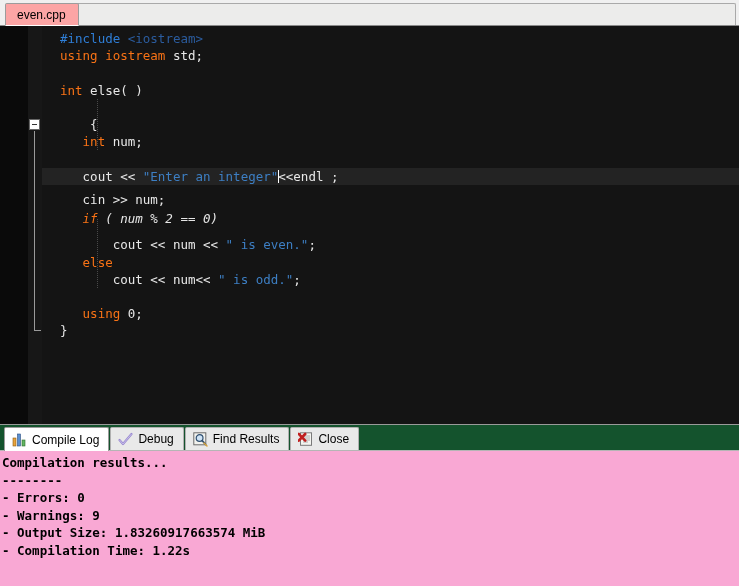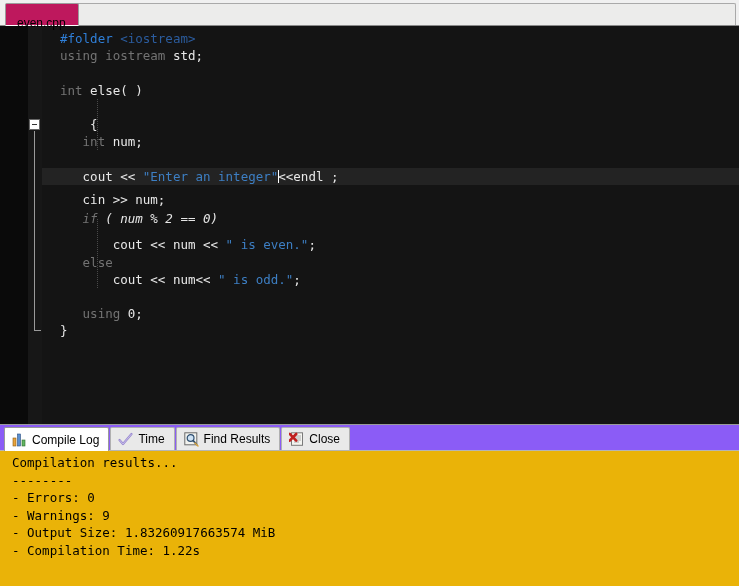--- a/index.html
+++ b/index.html
@@ -19,24 +19,24 @@
     background: #f0f0f0;
     position: relative;
     display: flex;
     align-items: flex-end;
     padding-left: 5px;
     border-bottom: 1px solid #8a8a8a;
   }
   .ftab {
     height: 23px;
     line-height: 22px;
-    padding: 8px 12px 0 11px;
+    padding: 0 12px 0 11px;
     font-size: 12px;
     color: #000;
-    background: #be185d;
+    background: #fca5a5;
     border: 1px solid #9c9c9c;
     border-bottom: 1px solid #ffffff;
     border-radius: 2px 2px 0 0;
     position: relative;
     z-index: 3;
     margin-bottom: -1px;
     white-space: nowrap;
   }
   .tabrest {
     position: absolute;
@@ -91,21 +91,21 @@
     position: absolute;
     left: 0; right: 0;
     height: 17.2px; line-height: 17.2px;
     padding-left: 18px;
     color: #e6e6e6;
     white-space: pre;
   }
   .codeline.current { background: #232323; }
 
   
-  .kw  { color: #737373; }
+  .kw  { color: #f97316; }
   .pre { color: #2f7fd8; }
   .inc { color: #2b5c9e; }
   .str { color: #3d7fc4; }
   .pl  { color: #e8e8e8; }
 
   
   .foldbox {
     position: absolute;
     width: 11px; height: 11px;
     background: #ffffff;
@@ -155,21 +155,21 @@
     background: #f0f0f0;
     display: flex;
     flex-direction: column;
     border-top: 1px solid #9a9a9a;
   }
   .btabs {
     height: 26px;
     display: flex;
     align-items: stretch;
     padding: 2px 0 16px 4px;
-    background: #8b5cf6;
+    background: #14532d;
     border-bottom: 1px solid #b5b5b5;
     position: relative;
   }
   .btab {
     display: flex;
     align-items: center;
     gap: 5px;
     padding: 0 9px 0 7px;
     font-size: 12px;
     color: #000;
@@ -183,23 +183,24 @@
   }
   .btab.active {
     background: #ffffff;
     border-color: #9a9a9a;
     height: 24px;
     margin-bottom: -1px;
   }
   .btab .ico { width: 15px; height: 15px; display:block; flex: 0 0 15px; }
   .logpane {
     flex: 1 1 auto;
-    background: #eab308;
+    background: #f9a8d4;
     overflow: hidden;
-    padding: 3px 2px 0 10px;
+    padding: 3px 2px 0 0;
+    font-weight: bold;
   }
   .logline {
     font-family: "DejaVu Sans Mono", "Liberation Mono", monospace;
     font-size: 12.5px;
     line-height: 17.6px;
     color: #000;
     white-space: pre;
     padding-left: 2px;
   }
 </style>
@@ -212,21 +213,21 @@
     <div class="tabrest"></div>
     <div class="ftab">
       <span>even.cpp</span>
     </div>
   </div>
 
   <div class="editor">
     <div class="gutter"></div>
     <div class="foldcol"></div>
     <div class="codearea" id="codearea">
-        <div class="codeline" style="top: 4px; position: absolute;"><span class="pre">#folder</span> <span class="inc">&lt;iostream&gt;</span></div>
+        <div class="codeline" style="top: 4px; position: absolute;"><span class="pre">#include</span> <span class="inc">&lt;iostream&gt;</span></div>
         <div class="codeline" style="top: 21.2px; position: absolute;"><span class="kw">using</span> <span class="kw">iostream</span> <span class="pl">std</span>;</div>
         <div class="codeline" style="top: 38.4px; position: absolute;"></div>
         <div class="codeline" style="top: 55.6px; position: absolute;"><span class="kw">int</span> <span class="pl">else</span>( )</div>
         <div class="codeline" style="top: 72.8px; position: absolute;"></div>
         <div class="codeline" style="top: 90px; position: absolute;">    {</div>
         <div class="codeline" style="top: 107.2px; position: absolute;">   <span class="kw">int</span> <span class="pl">num</span>;</div>
         <div class="codeline" style="top: 124.4px; position: absolute;"></div>
         <div class="codeline current" style="top: 141.6px; position: absolute;">   <span class="pl">cout</span> &lt;&lt; <span class="str">"Enter an integer"</span><span class="caret"></span>&lt;&lt;<span class="pl">endl</span> ;</div>
         <div class="codeline" style="top: 165px; position: absolute;">   <span class="pl">cin</span> &gt;&gt; <span class="pl">num</span>;</div>
         <div class="codeline" style="top: 176px; position: absolute;"></div>
@@ -281,21 +282,21 @@
           </span>
           <span>Compile Log</span>
         </div>
         <div class="btab">
           <span style="display: flex;">
             <svg class="ico" viewBox="0 0 15 15">
               <path d="M1.5 8 L5 12 L13.5 2" fill="none" stroke="#9a8ad0" stroke-width="2.2" stroke-linecap="round" stroke-linejoin="round"></path>
               <path d="M1.5 8 L5 12 L13.5 2" fill="none" stroke="#cfc6ef" stroke-width="0.8"></path>
             </svg>
           </span>
-          <span>Time</span>
+          <span>Debug</span>
         </div>
         <div class="btab">
           <span style="display: flex;">
             <svg class="ico" viewBox="0 0 15 15">
               <rect x="0.8" y="0.8" width="12" height="12" fill="#f2f2ee" stroke="#6b6b6b" stroke-width="1"></rect>
               <circle cx="6.6" cy="6" r="3.4" fill="#cfe3f5" stroke="#2f4f70" stroke-width="1.2"></circle>
               <path d="M9.2 8.6 L12.6 12.4" stroke="#2f4f70" stroke-width="1.6" stroke-linecap="round"></path>
               <path d="M11 11 L14 14" stroke="#d8a23a" stroke-width="1.4" stroke-linecap="round"></path>
             </svg>
           </span>

